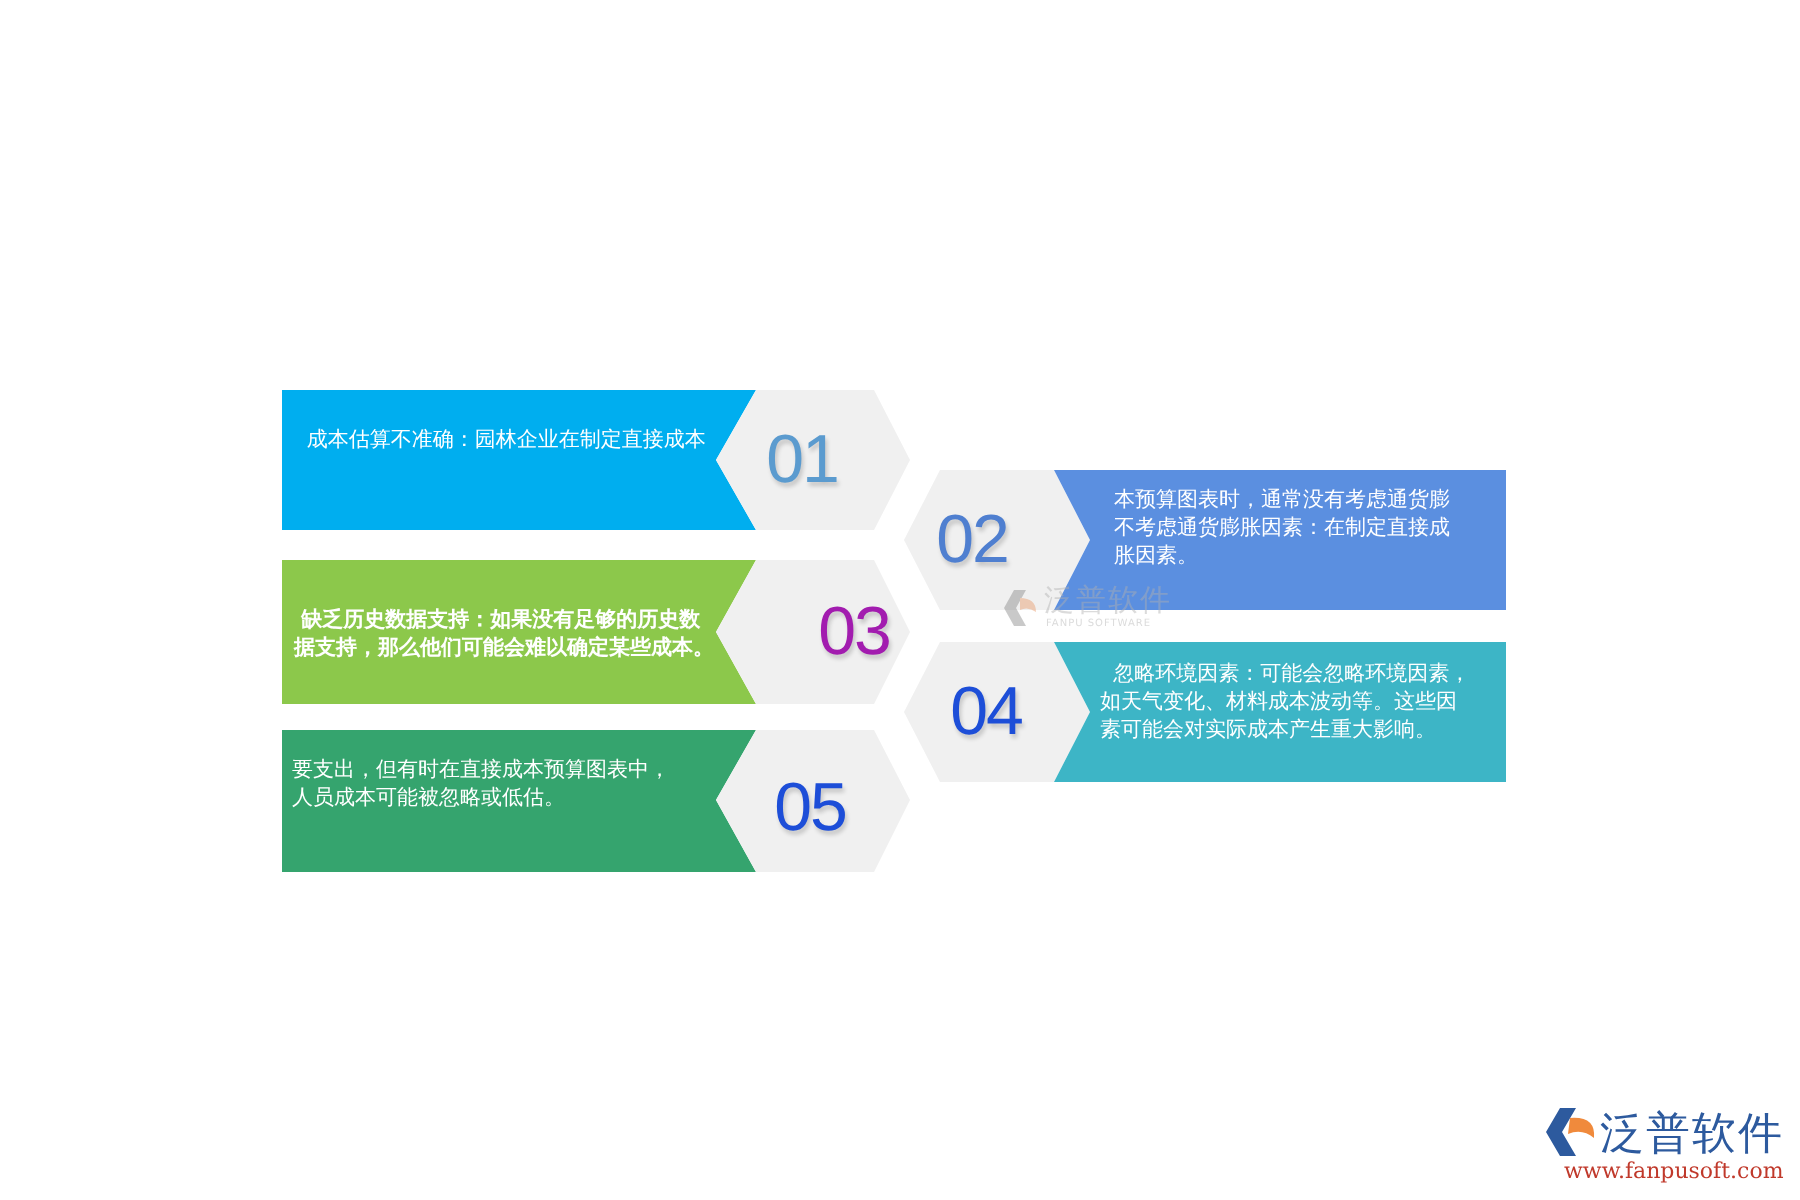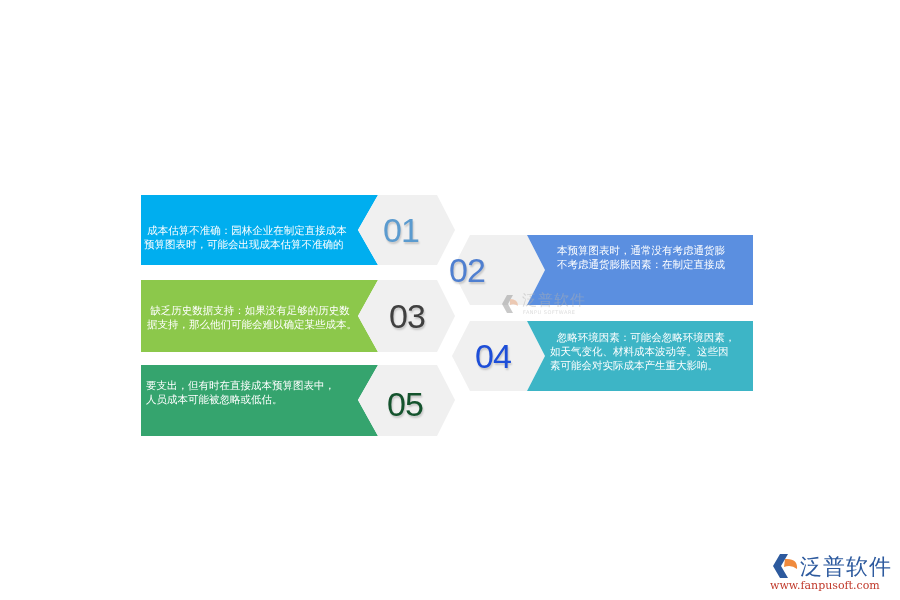--- a/index.html
+++ b/index.html
@@ -9,21 +9,21 @@
     svg.shapes { position:absolute; left:0; top:0; }
     .txt { position:absolute; color:#ffffff; font-size:10.5px; line-height:14px;
            font-family:"DejaVu Sans", sans-serif; }
     .num { position:absolute; font-family:"Liberation Sans", sans-serif; font-size:34px;
            letter-spacing:-1px; text-shadow:1px 2px 2px rgba(0,0,0,0.18); text-align:center; width:70px; }
     .wm { position:absolute; left:498px; top:293px; opacity:0.45; }
     .wm .cn { font-size:15px; color:#b0b0b0; letter-spacing:1px; position:absolute; left:24px; top:-2px; white-space:nowrap; }
     .wm .en { font-size:5px; color:#b0b0b0; position:absolute; left:25px; top:16px; white-space:nowrap; letter-spacing:0.5px; }
     .logo { position:absolute; left:770px; top:552px; }
     .logo .cn { position:absolute; left:30px; top:0px; font-size:22px; color:#2d5a9e; white-space:nowrap; letter-spacing:1px; }
-    .logo .en { position:absolute; left:0; top:27px; font-family:"DejaVu Serif", serif; font-size:11px; color:#c0392b; white-space:nowrap; }
+    .logo .en { position:absolute; left:12px; top:27px; font-family:"DejaVu Serif", serif; font-size:11px; color:#c0392b; white-space:nowrap; }
   </style>
 </head>
 <body>
 
 <div class="stage">
   <svg class="shapes" width="900" height="600">
 
     <polygon points="141,195 378,195 358,230 378,265 141,265" fill="#00AEEF"></polygon>
     <polygon points="378,195 437,195 455,230 437,265 378,265 358,230" fill="#F0F0F0"></polygon>
 
@@ -33,50 +33,50 @@
     <polygon points="141,280 378,280 358,316 378,352 141,352" fill="#8CC84B"></polygon>
     <polygon points="378,280 437,280 455,316 437,352 378,352 358,316" fill="#F0F0F0"></polygon>
 
     <polygon points="470,321 527,321 545,356 527,391 470,391 452,356" fill="#F0F0F0"></polygon>
     <polygon points="527,321 753,321 753,391 527,391 545,356" fill="#3DB5C6"></polygon>
 
     <polygon points="141,365 378,365 358,400 378,436 141,436" fill="#35A46E"></polygon>
     <polygon points="378,365 437,365 455,400 437,436 378,436 358,400" fill="#F0F0F0"></polygon>
   </svg>
 
-  <div class="txt" style="left:144px; top:223px; width:215px;">
+  <div class="txt" style="left:144px; top:213px; width:215px;text-align:center;">
     <div>&nbsp;成本估算不准确：园林企业在制定直接成本</div>
-    <div>预算图表时，可能会出现成本估算不准确的</div>
   </div>
   <div class="num" style="left:366px; top:211px; color:#5B9BCF;">01</div>
 
   <div class="txt" style="left:557px; top:243px; width:190px;">
     <div>本预算图表时，通常没有考虑通货膨</div>
     <div>不考虑通货膨胀因素：在制定直接成</div>
+    <div>胀因素。</div>
   </div>
-  <div class="num" style="left:432px; top:251px; color:#4F7FD0;">02</div>
+  <div class="num" style="left:451px; top:251px; color:#4F7FD0;">02</div>
 
-  <div class="txt" style="left:147px; top:303px; width:215px;">
+  <div class="txt" style="left:147px; top:303px; width:215px;font-weight:bold;">
     <div>&nbsp;缺乏历史数据支持：如果没有足够的历史数</div>
     <div>据支持，那么他们可能会难以确定某些成本。</div>
   </div>
-  <div class="num" style="left:372px; top:297px; color:#404040;">03</div>
+  <div class="num" style="left:392px; top:297px; color:#a21caf;">03</div>
 
   <div class="txt" style="left:550px; top:330px; width:200px;">
     <div>&nbsp;&nbsp;忽略环境因素：可能会忽略环境因素，</div>
     <div>如天气变化、材料成本波动等。这些因</div>
     <div>素可能会对实际成本产生重大影响。</div>
   </div>
   <div class="num" style="left:458px; top:337px; color:#1d4ed8;">04</div>
 
   <div class="txt" style="left:146px; top:378px; width:215px;">
     <div>要支出，但有时在直接成本预算图表中，</div>
     <div>人员成本可能被忽略或低估。</div>
   </div>
-  <div class="num" style="left:370px; top:385px; color:#14532d;">05</div>
+  <div class="num" style="left:370px; top:385px; color:#1d4ed8;">05</div>
 
   <div class="wm">
     <svg width="22" height="22">
       <polygon points="4,11 9,2 15,2 10,11 15,20 9,20" fill="#8a8a8a"></polygon>
       <path d="M12,6 Q20,6 20,13 Q16,10 12,12 Z" fill="#e89a6a"></path>
     </svg>
     <span class="cn">泛普软件</span>
     <span class="en">FANPU SOFTWARE</span>
   </div>
 

